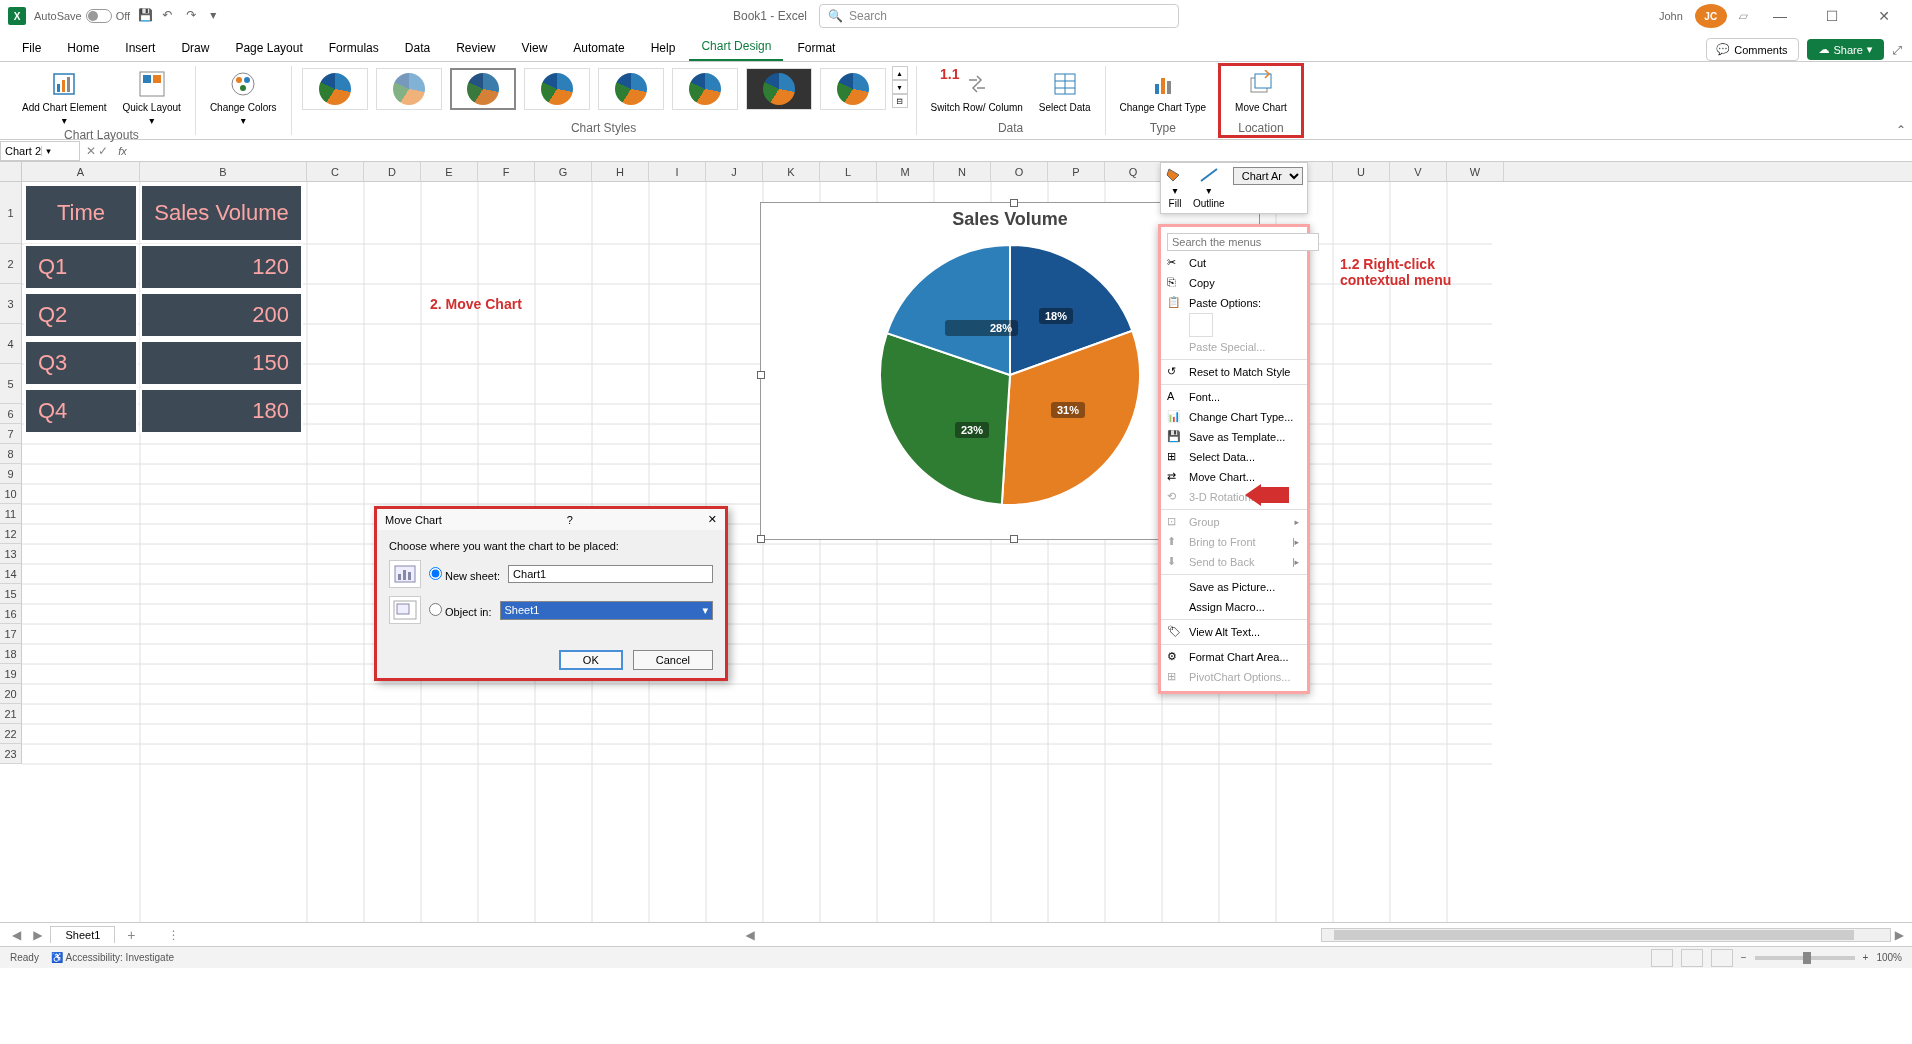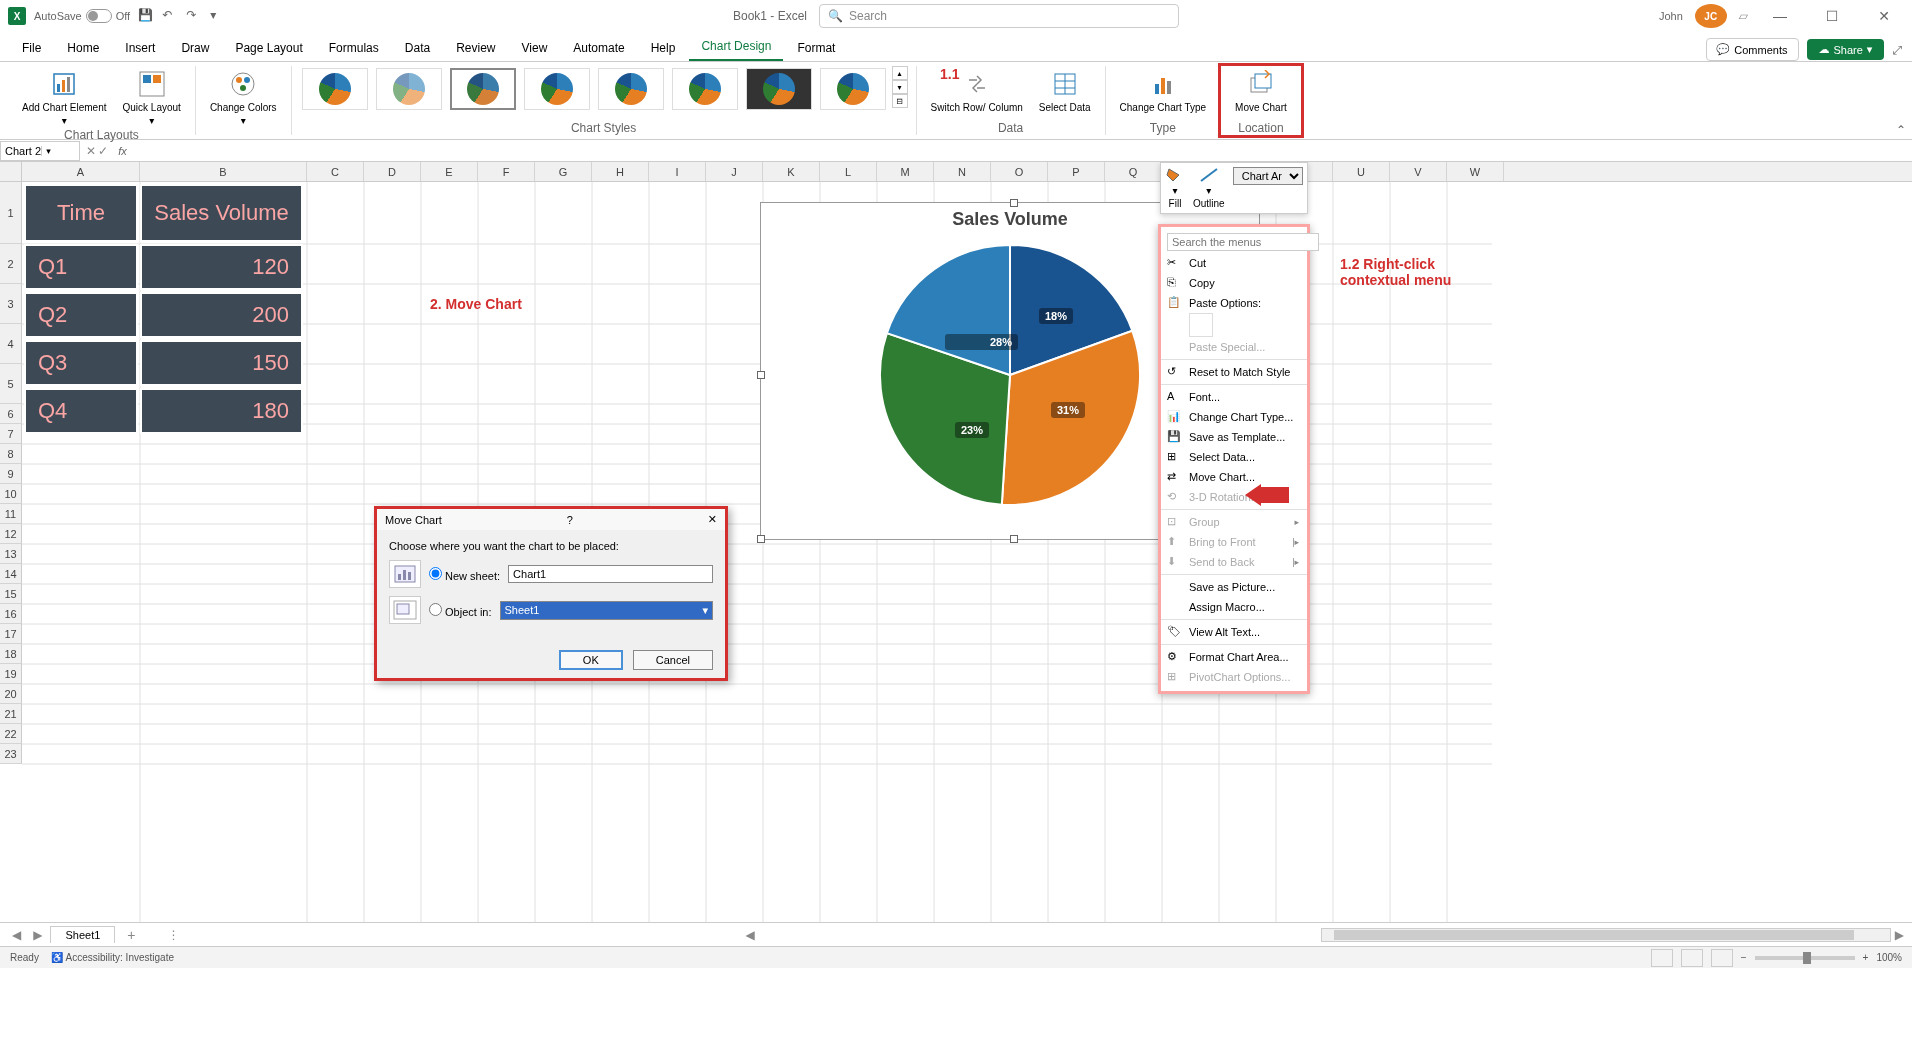--- a/index.html
+++ b/index.html
@@ -482,21 +482,21 @@
           <path d="M0,0 L122.3,-44.3 A130,130 0 0,1 -8.2,129.7 Z" fill="#e67e22" stroke="#fff" stroke-width="2"></path>
 
           <path d="M0,0 L-8.2,129.7 A130,130 0 0,1 -123.1,-41.9 Z" fill="#2e7d32" stroke="#fff" stroke-width="2"></path>
 
           <path d="M0,0 L-123.1,-41.9 A130,130 0 0,1 0,-130 Z" fill="#2c7fb8" stroke="#fff" stroke-width="2"></path>
         </g>
       </svg>
       <div class="pie-slice-label" style="left:164px; top:68px;">18%</div>
       <div class="pie-slice-label" style="left:176px; top:162px;text-align:right;">31%</div>
       <div class="pie-slice-label" style="left:80px; top:182px;">23%</div>
-      <div class="pie-slice-label" style="left:70px; top:94px;padding-left:45px;">28%</div>
+      <div class="pie-slice-label" style="left:70px; top:80px;padding-left:45px;">28%</div>
     </div>
   </div>
 
   <div class="mini-toolbar">
     <div class="mini-tool-item">
       <svg width="20" height="16">
           <path d="M4 2 L14 8 L8 14 L2 8 Z" fill="#e67e22" stroke="#666"></path>
         </svg>▾
       <span>Fill</span>
     </div>

